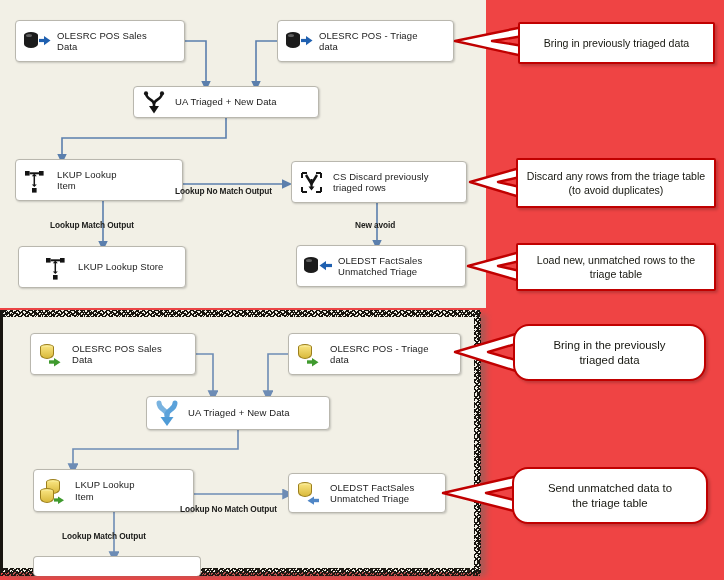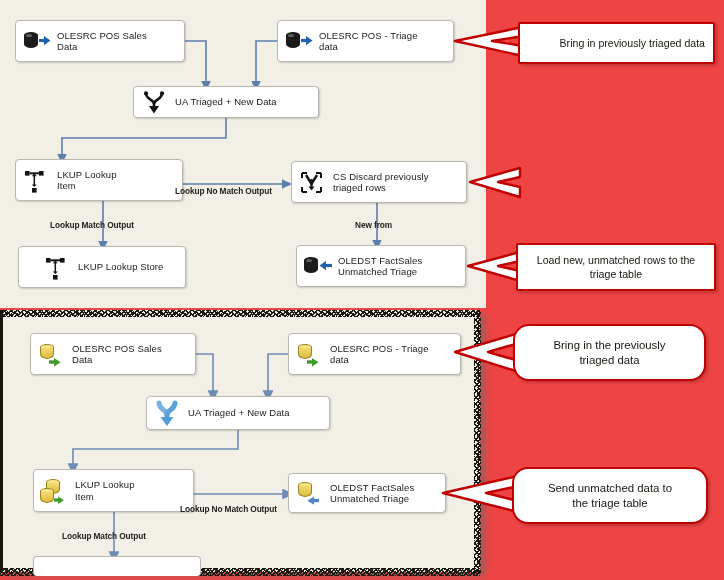--- a/index.html
+++ b/index.html
@@ -240,30 +240,34 @@
         <path d="M22,13.5 L29,13.5" stroke="#1f60b0" stroke-width="3.2" fill="none"></path>
         <path d="M23,9 L16.5,13.6 L23,18.2 z" fill="#1f60b0"></path>
       </svg>
     </span>
     <span class="lbl">OLEDST FactSales
 Unmatched Triage</span>
   </div>
 
   <div class="flabel" style="left:175px; top:186px;">Lookup No Match Output</div>
   <div class="flabel" style="left:50px; top:220px;">Lookup Match Output</div>
-  <div class="flabel" style="left:355px; top:220px;">New from</div>
+  <div class="flabel" style="left:355px; top:220px;">New avoid</div>
 
   <svg class="svgwrap">
     <path d="M455,41 L523,27 L523,36 L492,41 L523,46 L523,56 z" fill="#ffffff" stroke="#c00000" stroke-width="2.4" stroke-linejoin="round"></path>
     <path d="M470,182 L520,168 L520,177 L498,182 L520,187 L520,197 z" fill="#ffffff" stroke="#c00000" stroke-width="2.4" stroke-linejoin="round"></path>
     <path d="M468,266 L520,252 L520,261 L498,266 L520,271 L520,281 z" fill="#ffffff" stroke="#c00000" stroke-width="2.4" stroke-linejoin="round"></path>
   </svg>
 
-  <div class="callout sharp" style="left:518px; top:22px; width:197px; height:42px;justify-content:flex-end;">
+  <div class="callout sharp" style="left:518px; top:22px; width:197px; height:42px;">
     <span class="ctxt">Bring in previously triaged data</span>
+  </div>
+  <div class="callout sharp" style="left:516px; top:158px; width:200px; height:50px;">
+    <span class="ctxt" style="white-space:pre-line;">Discard any rows from the triage table
+(to avoid duplicates)</span>
   </div>
   <div class="callout sharp" style="left:516px; top:243px; width:200px; height:48px;">
     <span class="ctxt" style="white-space:pre-line;">Load new, unmatched rows to the
 triage table</span>
   </div>
 
   <div class="panel-bottom-wrap">
     <div class="panel-bottom-shadow"></div>
     <div class="panel-bottom">
       <div class="tear-top"></div>

